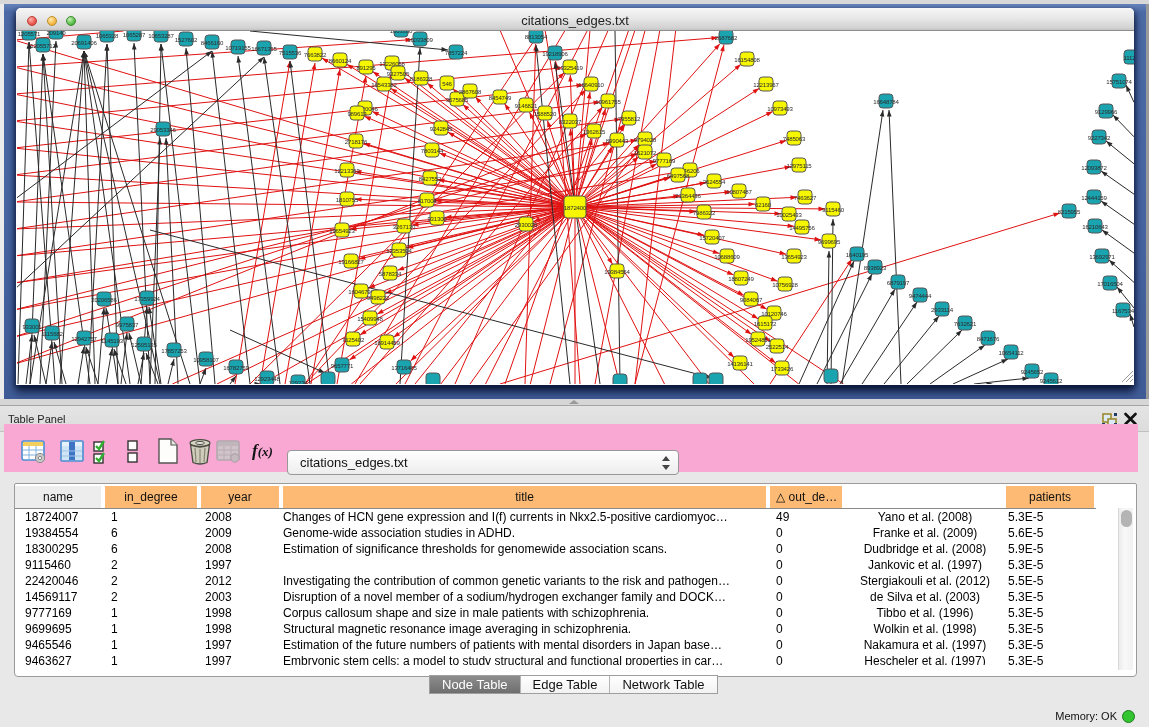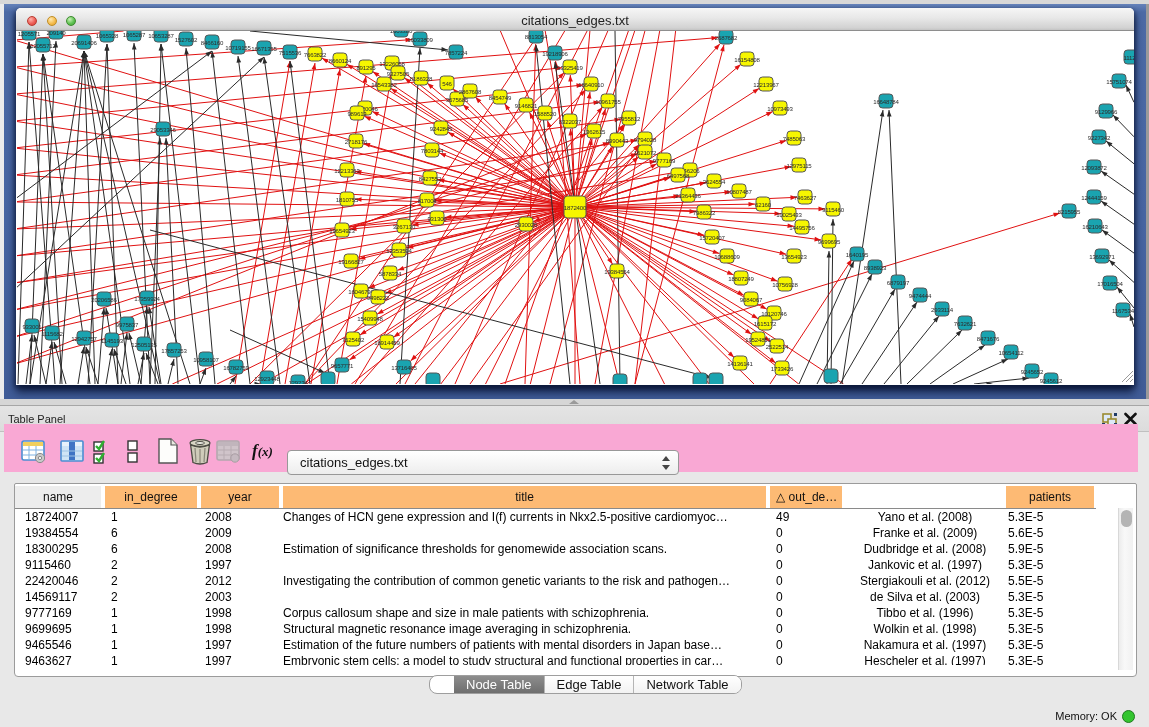--- a/index.html
+++ b/index.html
@@ -31,21 +31,21 @@
 .c { position:absolute; top:0; height:16px; overflow:hidden; }
 .c1 { left:10px; width:80px; }
 .c2 { left:96px; width:80px; }
 .c3 { left:190px; width:70px; }
 .c4 { left:268px; width:487px; }
 .c5 { left:761px; width:68px; }
 .c6 { left:831px; width:158px; text-align:center; }
 .c7 { left:993px; width:86px; }
 .vsb { position:absolute; right:3px; top:24px; width:15px; height:162px; background:linear-gradient(90deg,#ececec,#f8f8f8 40%,#f1f1f1); border-left:1px solid #d8d8d8; }
 .vsb .thumb { position:absolute; left:2px; top:2px; width:11px; height:17px; border-radius:6px; background:#b4b4b4; }
-.tabs { position:absolute; left:429px; top:675px; height:19px; display:flex; border:1px solid #9e9e9e; border-radius:8px; overflow:hidden; background:#fff;padding-left:24px; }
+.tabs { position:absolute; left:429px; top:675px; height:19px; display:flex; border:1px solid #9e9e9e; border-radius:0; overflow:hidden; background:#fff; }
 .tab { height:100%; line-height:18px; font-size:13px; padding:0 12px; color:#111; background:linear-gradient(180deg,#ffffff,#f2f2f2); border-right:1px solid #b5b5b5; }
 .tab.sel { background:linear-gradient(180deg,#8d8d8d,#6e6e6e); color:#fff; }
 .mem { position:absolute; right:32px; top:710px; font-size:11px; color:#111; }
 .memdot { position:absolute; right:14px; top:710px; width:13px; height:13px; border-radius:50%; background:#33c52f; border:1.5px solid #1f7a1f; }
 .resize { position:absolute; }
 </style></head>
 <body>
 <div class="topstrip"></div>
 <div class="bluebg"></div>
 <div class="leftstrip"></div>
@@ -842,20 +842,21 @@
         <div class="c c3">2008</div>
         <div class="c c4">Changes of HCN gene expression and I(f) currents in Nkx2.5-positive cardiomyoc…</div>
         <div class="c c5">49</div>
         <div class="c c6">Yano et al. (2008)</div>
         <div class="c c7">5.3E-5</div>
       </div>
 <div class="tr">
         <div class="c c1">19384554</div>
         <div class="c c2">6</div>
         <div class="c c3">2009</div>
+        <div class="c c4">Genome-wide association studies in ADHD.</div>
         <div class="c c5">0</div>
         <div class="c c6">Franke et al. (2009)</div>
         <div class="c c7">5.6E-5</div>
       </div>
 <div class="tr">
         <div class="c c1">18300295</div>
         <div class="c c2">6</div>
         <div class="c c3">2008</div>
         <div class="c c4">Estimation of significance thresholds for genomewide association scans.</div>
         <div class="c c5">0</div>
@@ -876,20 +877,21 @@
         <div class="c c3">2012</div>
         <div class="c c4">Investigating the contribution of common genetic variants to the risk and pathogen…</div>
         <div class="c c5">0</div>
         <div class="c c6">Stergiakouli et al. (2012)</div>
         <div class="c c7">5.5E-5</div>
       </div>
 <div class="tr">
         <div class="c c1">14569117</div>
         <div class="c c2">2</div>
         <div class="c c3">2003</div>
+        <div class="c c4">Disruption of a novel member of a sodium/hydrogen exchanger family and DOCK…</div>
         <div class="c c5">0</div>
         <div class="c c6">de Silva et al. (2003)</div>
         <div class="c c7">5.3E-5</div>
       </div>
 <div class="tr">
         <div class="c c1">9777169</div>
         <div class="c c2">1</div>
         <div class="c c3">1998</div>
         <div class="c c4">Corpus callosum shape and size in male patients with schizophrenia.</div>
         <div class="c c5">0</div>

